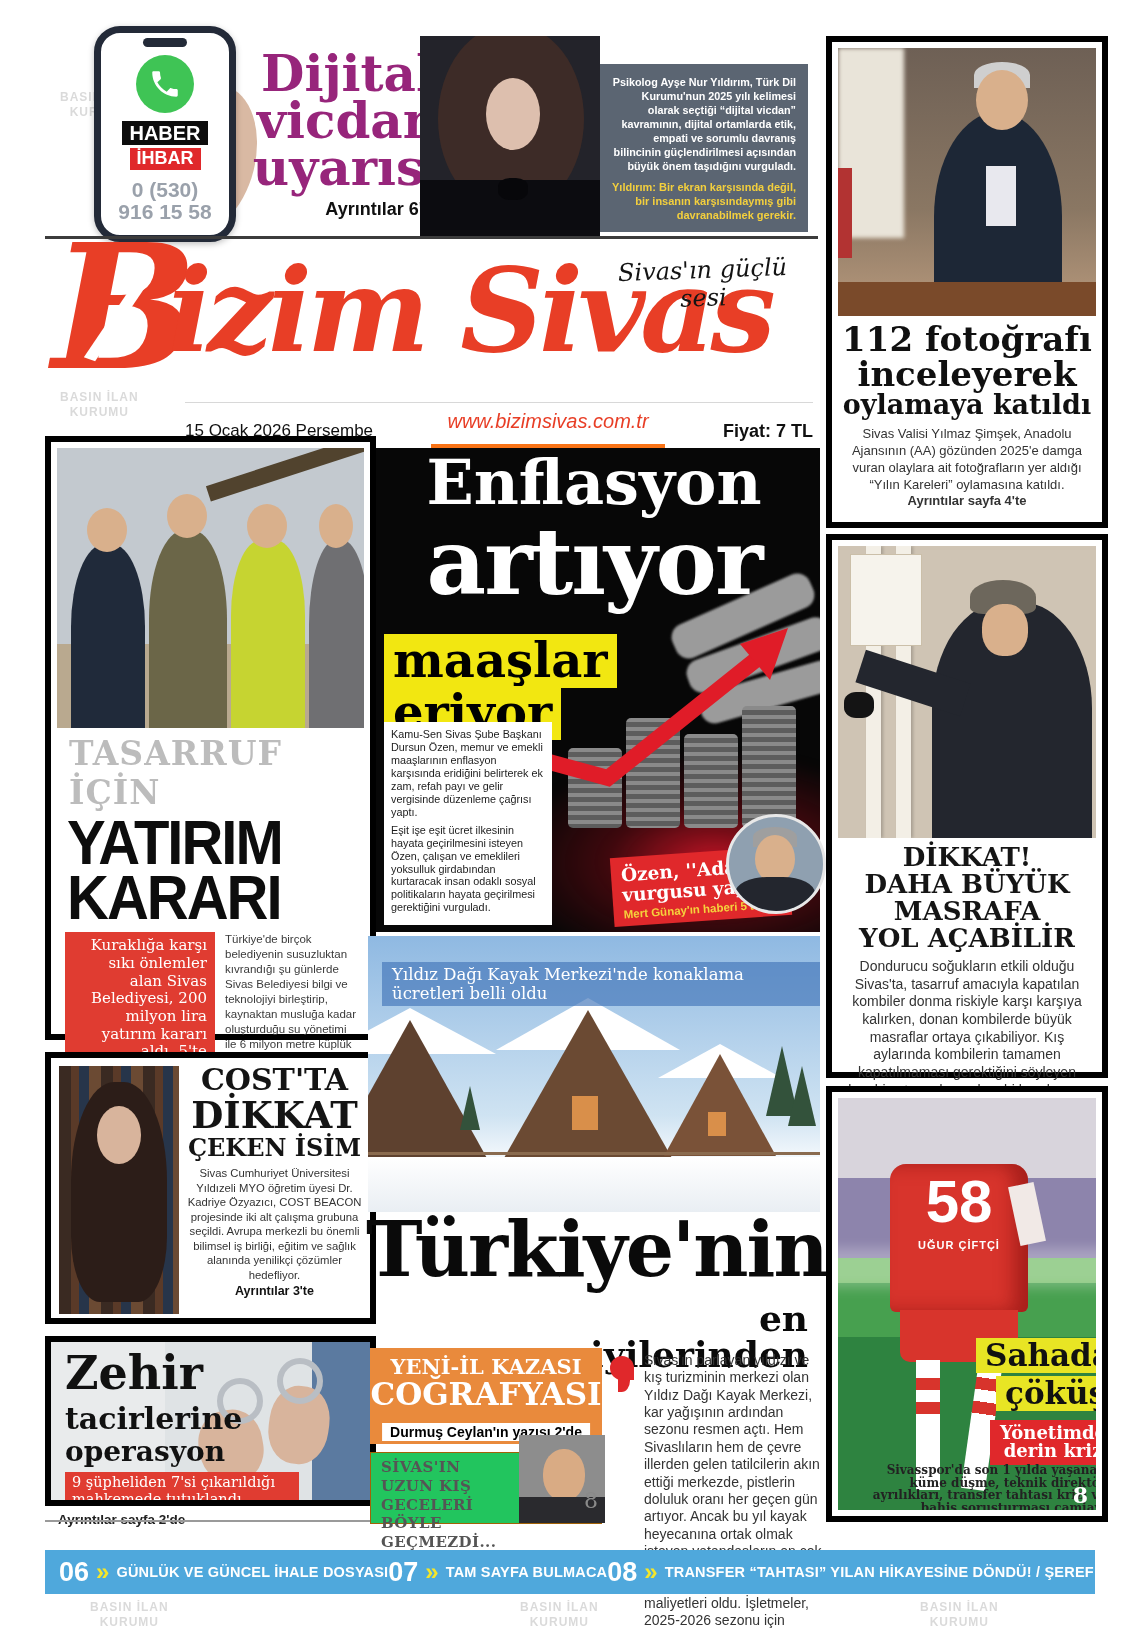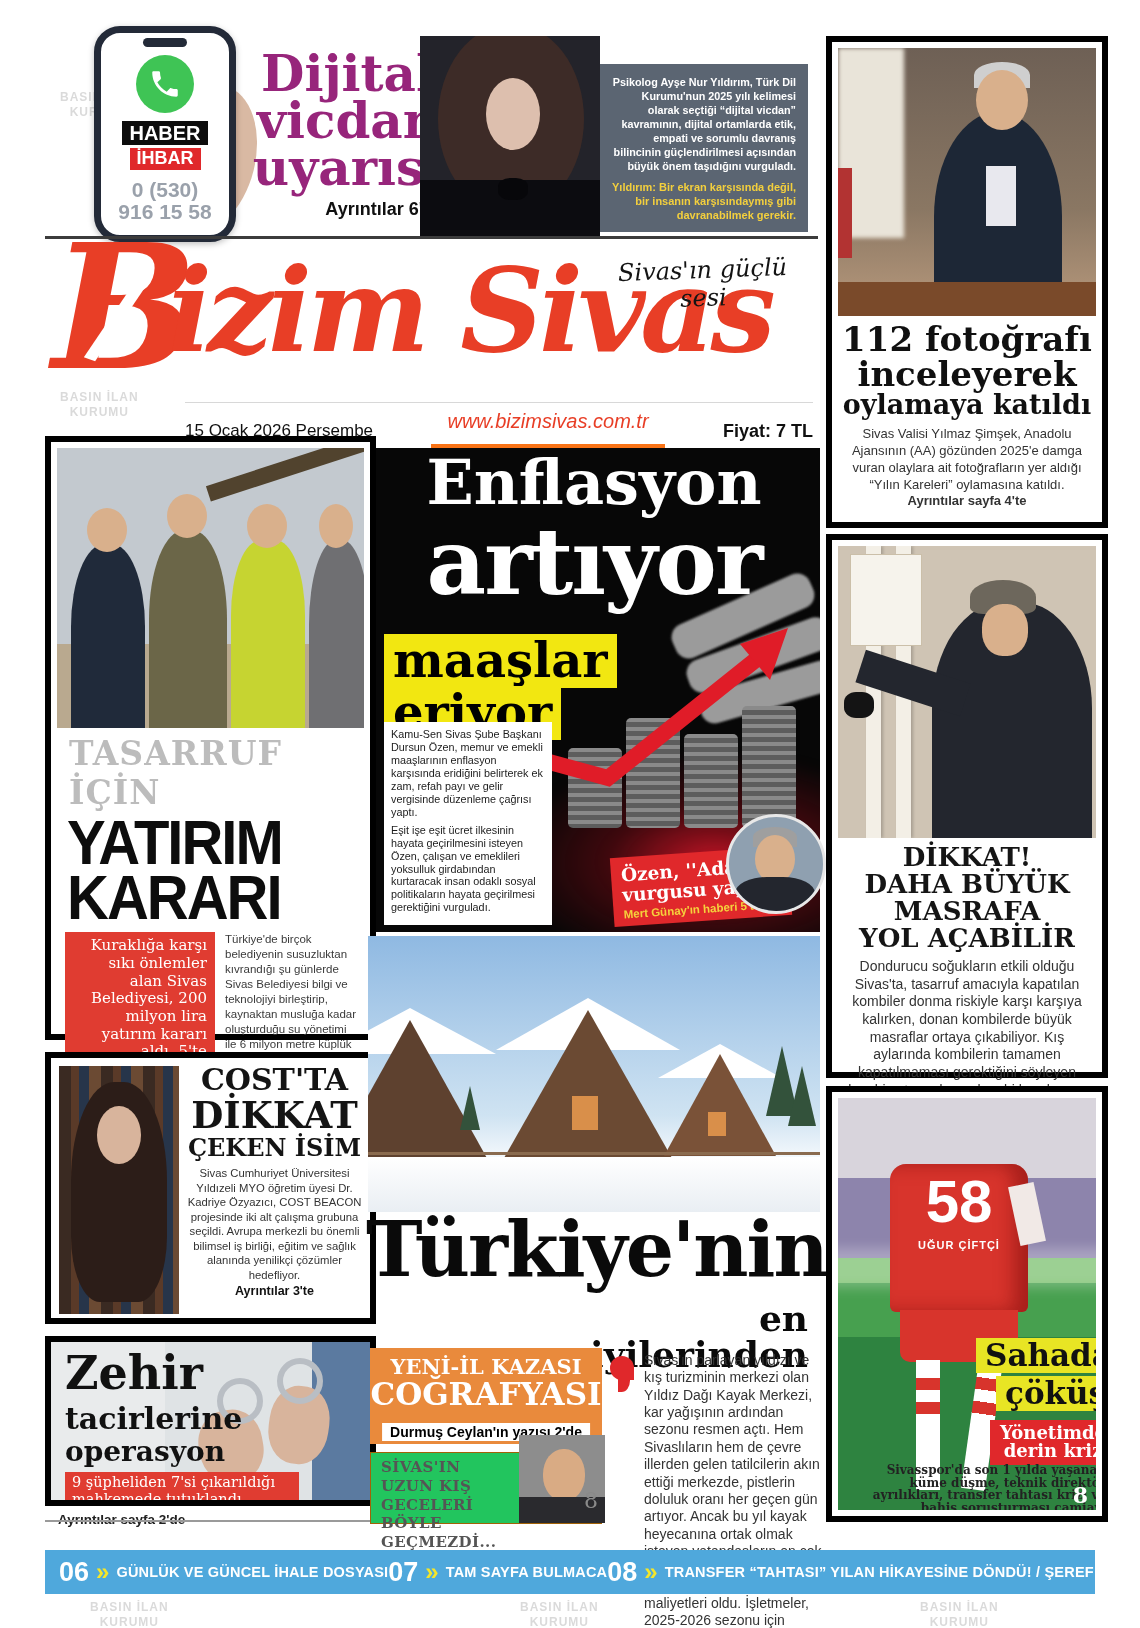--- a/index.html
+++ b/index.html
@@ -416,20 +416,21 @@
     <div class="tri" id="ch1"></div>
     <div id="ch1w"></div>
     <div class="tri" id="ch2s"></div>
     <div class="tri" id="ch2"></div>
     <div id="ch2w"></div>
     <div class="tri pine" style="left:398px;top:110px;border-width:0 16px 70px 16px;"></div>
     <div class="tri pine" style="left:420px;top:130px;border-width:0 14px 60px 14px;"></div>
     <div class="tri pine" style="left:92px;top:150px;border-width:0 10px 44px 10px;"></div>
     <div id="fence"></div>
     <div id="snow"></div>
+    <div id="ski-cap">Yıldız Dağı Kayak Merkezi'nde konaklama ücretleri belli oldu</div>
   </div>
 
   <div class="abs" id="turk-h1">Türkiye'nin</div>
   <div class="abs" id="turk-h2">en iyilerinden</div>
 
   <div id="orange">
     <div class="l1">YENİ-İL KAZASI</div>
     <div class="l2">COĞRAFYASI</div>
     <div class="by">Durmuş Ceylan'ın yazısı 2'de</div>
   </div>

